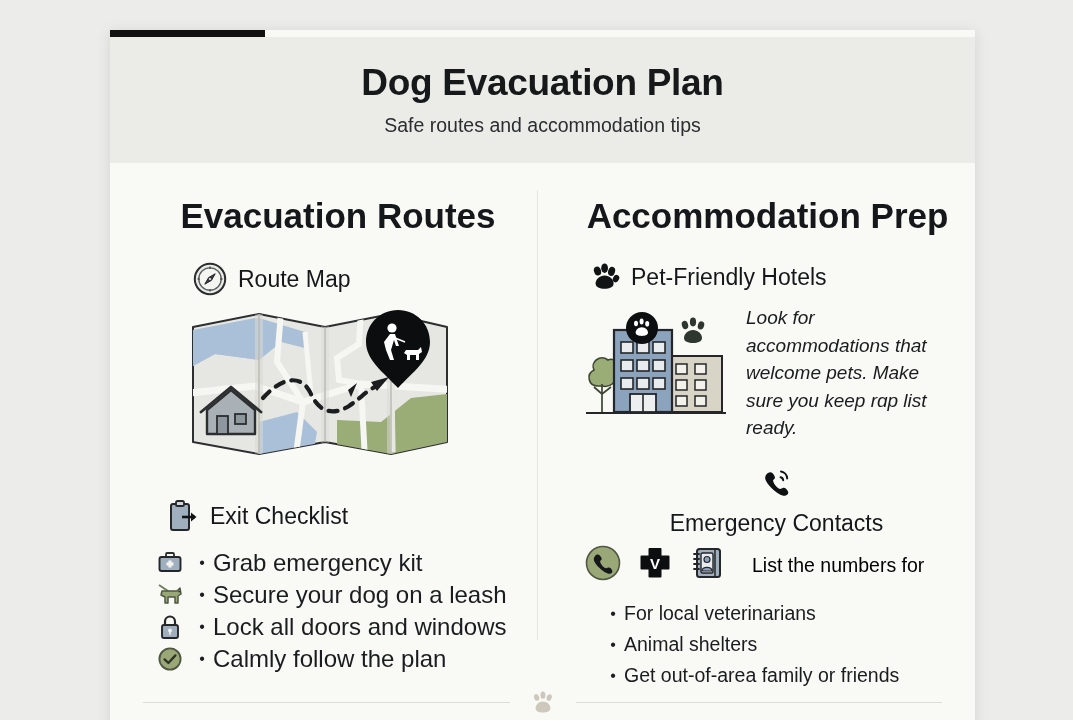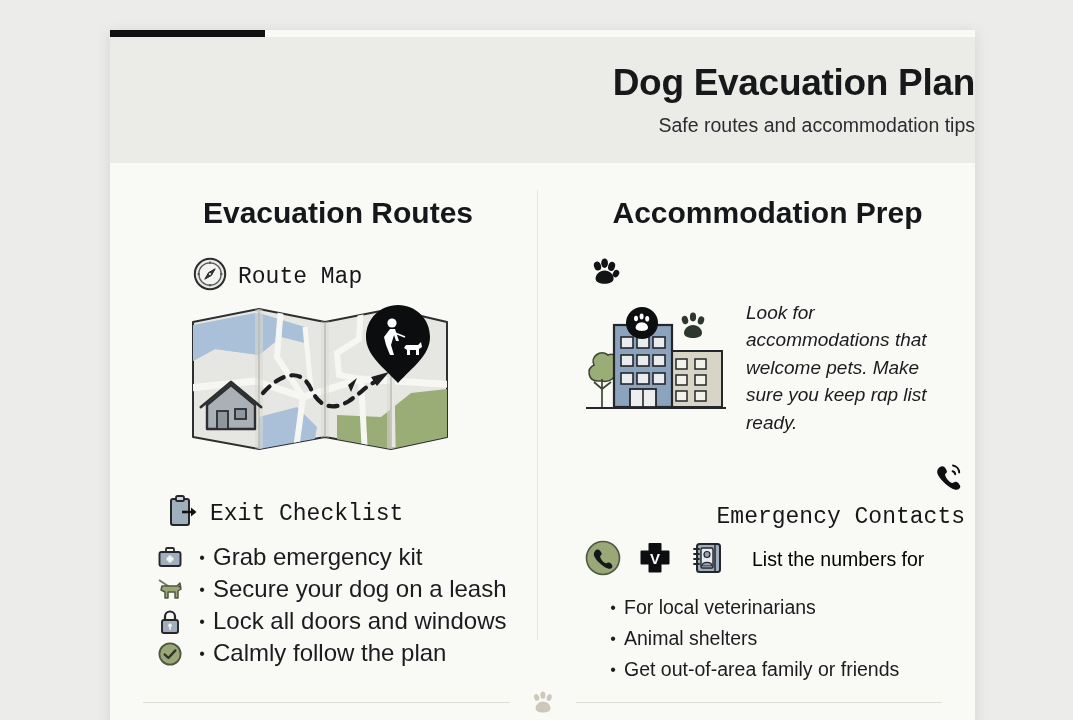--- a/index.html
+++ b/index.html
@@ -17,21 +17,21 @@
     background:#f9f9f5;
     box-shadow:0 2px 14px rgba(0,0,0,0.10);
   }
   .accent-bar{
     position:absolute;left:0px;top:0px;width:155px;height:7px;background:#111111;
   }
   
   .header{
     position:absolute;left:0;top:7px;width:865px;height:126px;
     background:#ebebe8;
-    display:flex;flex-direction:column;align-items:flex-end;justify-content:center;
+    display:flex;flex-direction:column;align-items:center;justify-content:center;
   }
   .title{
     font-size:37px;font-weight:bold;color:#17181a;letter-spacing:-0.3px;
     margin:0;line-height:1.1;
   }
   .subtitle{
     font-size:19.5px;color:#2b2d30;margin:11px 0 0 0;line-height:1.1;font-weight:400;
   }
 
   
@@ -39,28 +39,28 @@
     position:absolute;left:0;top:133px;width:865px;height:510px;
   }
   .vdivider{
     position:absolute;left:427px;top:27px;width:1px;height:450px;background:#e6e6e0;
   }
   .col{position:absolute;top:0;}
   .col-left{left:33px;width:390px;}
   .col-right{left:460px;width:395px;}
 
   .col-head{
-    font-size:30px;font-weight:bold;color:#15171a;margin:0;
+    font-size:35px;font-weight:bold;color:#15171a;margin:0;
     text-align:center;line-height:1.15;padding-top:33px;
   }
   .col-right .col-head{text-align:center;}
 
   
   .subhead{
-    display:flex;align-items:flex-end;gap:11px;margin-top:26px;font-family:Liberation Mono, monospace;
+    display:flex;align-items:center;gap:11px;margin-top:26px;
   }
   .subhead .ico{flex:0 0 auto;display:flex;align-items:center;justify-content:center;}
   .subhead .txt{font-size:23px;color:#15171a;line-height:1.15;font-weight:400;}
 
   .sub-routemap{margin-left:50px;}
   .sub-exit{margin-left:24px;margin-top:28px;}
   .sub-hotels{margin-left:18px;margin-top:26px;}
   .sub-contacts{margin-left:18px;margin-top:25px;flex-direction:column;}
 
   
@@ -256,20 +256,21 @@
         <div class="subhead sub-hotels">
           <span class="ico">
             <svg width="32" height="30" viewBox="0 0 32 30">
               <ellipse cx="9.5" cy="9" rx="3.5" ry="4.6" fill="#111315" transform="rotate(-18 9.5 9)"></ellipse>
               <ellipse cx="16.6" cy="6.2" rx="3.4" ry="4.8" fill="#111315"></ellipse>
               <ellipse cx="23.6" cy="9.4" rx="3.4" ry="4.6" fill="#111315" transform="rotate(18 23.6 9.4)"></ellipse>
               <ellipse cx="28" cy="16.6" rx="3" ry="3.9" fill="#111315" transform="rotate(28 28 16.6)"></ellipse>
               <path d="M16.6,13.6 C21.6,13.6 25.6,17.6 25.6,21.6 C25.6,25.4 21.4,26.8 16.6,26.8 C11.8,26.8 7.6,25.4 7.6,21.6 C7.6,17.6 11.6,13.6 16.6,13.6 Z" fill="#111315"></path>
             </svg>
           </span>
+          <span class="txt">Pet-Friendly Hotels</span>
         </div>
 
         <div class="hotel-block">
           <div class="hotel-art">
             <svg width="152" height="118" viewBox="0 0 152 118">
 
               <path d="M18,78 C8,78 6,66 14,62 C10,54 20,46 28,52 C36,48 42,60 34,66 C38,74 30,80 22,78 Z" fill="#9aad77" stroke="#3f4734" stroke-width="1.6"></path>
               <path d="M22,76 L22,104 M22,86 L14,79 M22,86 L31,79" stroke="#3f4734" stroke-width="1.7" fill="none"></path>
 
               <rect x="88" y="48" width="54" height="56" fill="#d8d5c7" stroke="#24262a" stroke-width="2"></rect>

